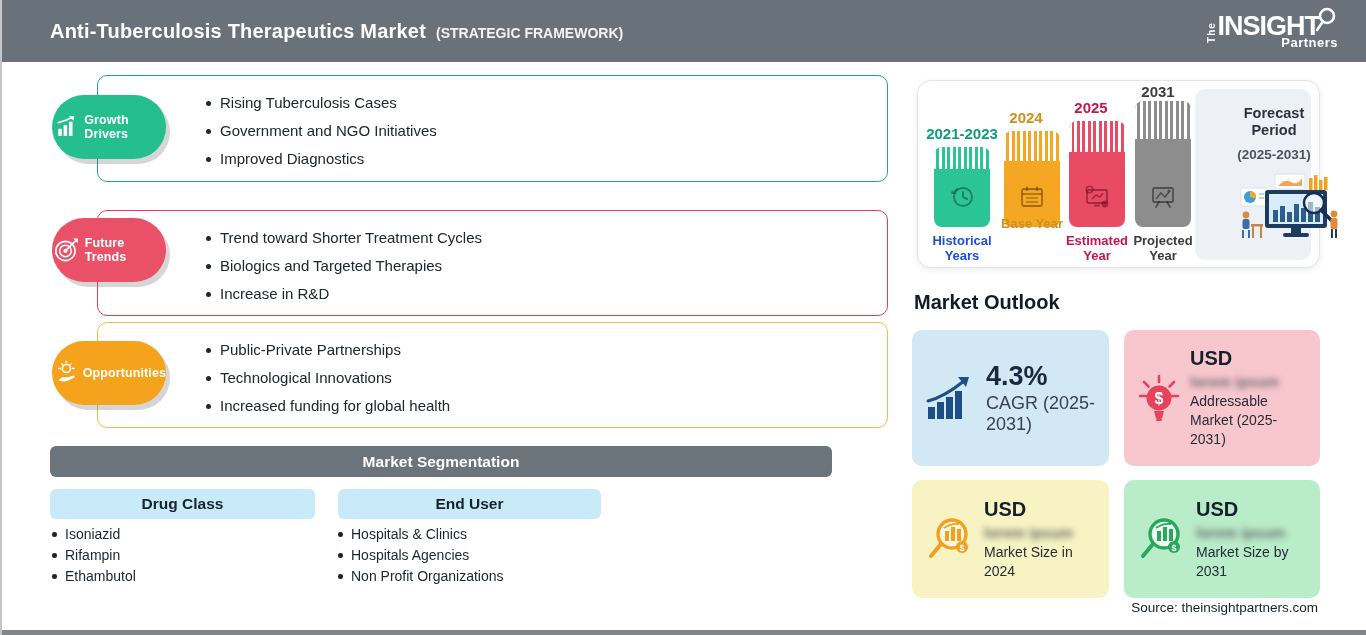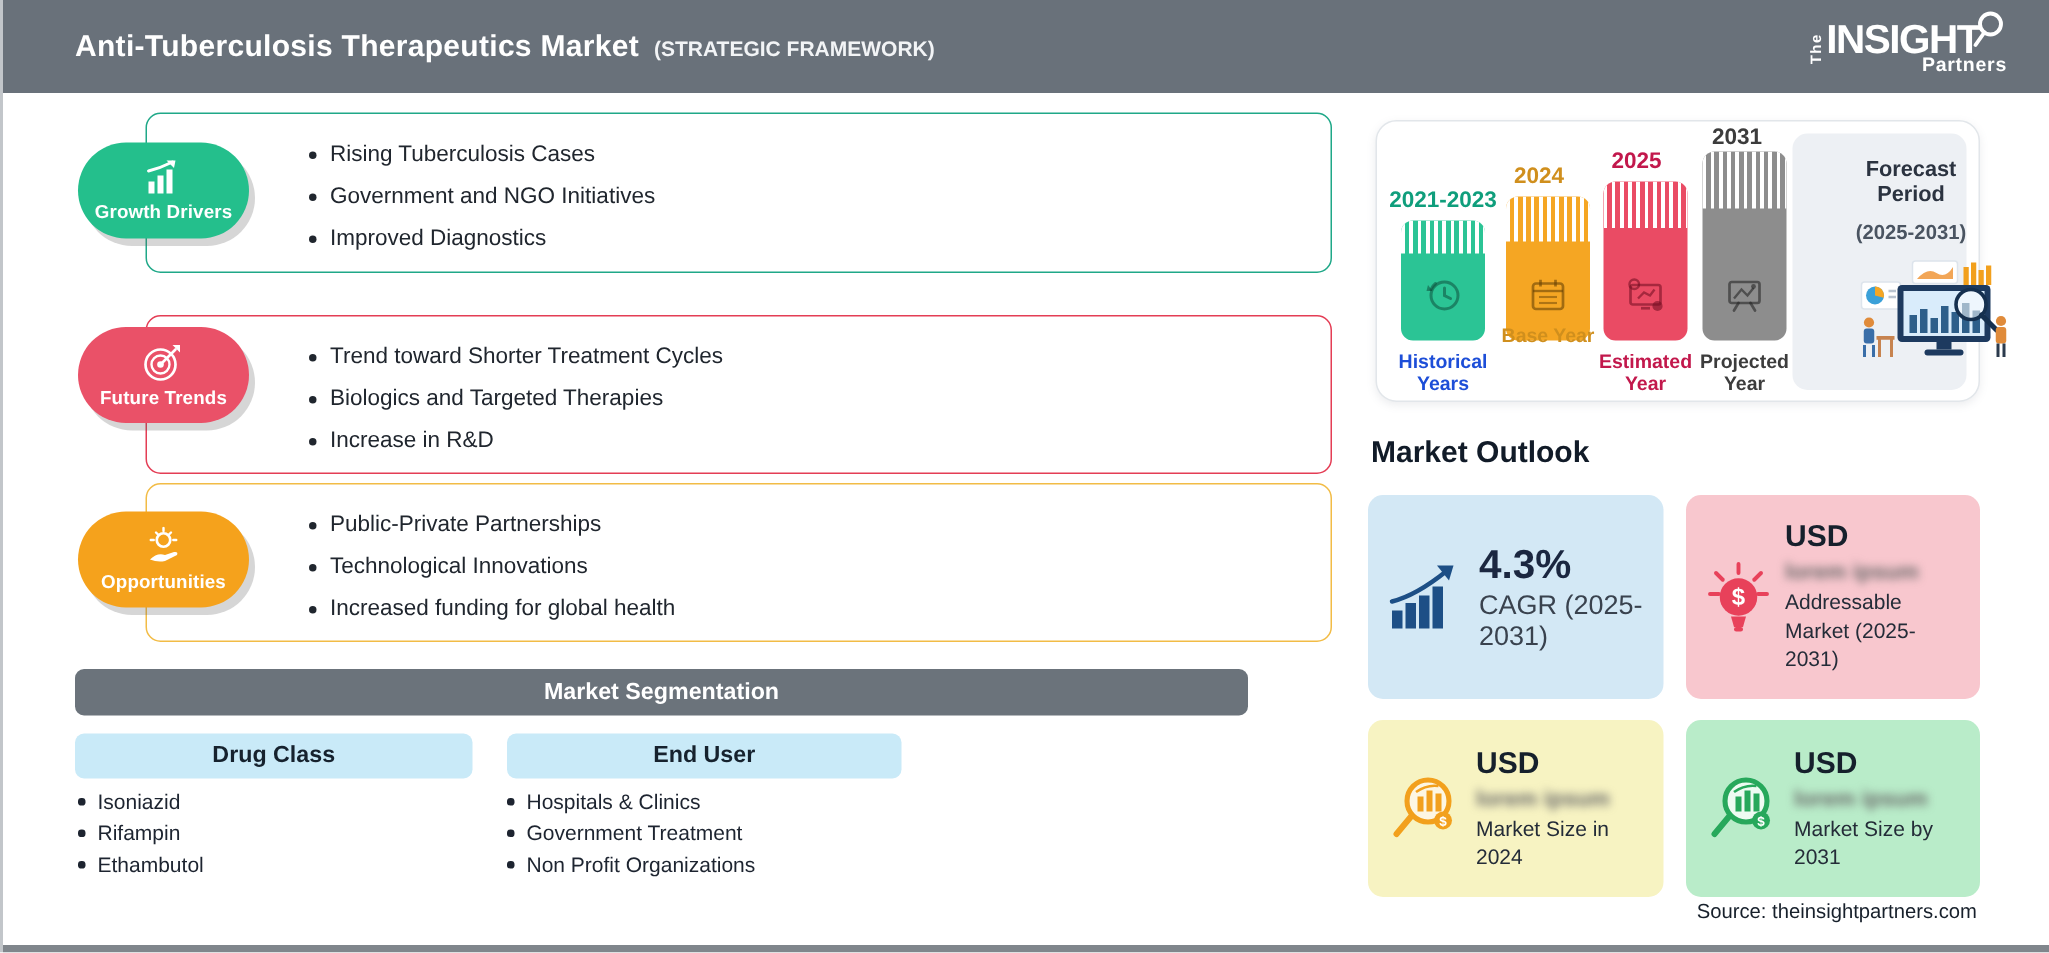--- a/index.html
+++ b/index.html
@@ -17,21 +17,21 @@
   .logo-main { display:flex; flex-direction:column; align-items:flex-end; }
   .logo-insight { font-size:27px; font-weight:bold; letter-spacing:-1px; line-height:26px; display:flex; align-items:flex-start; }
   .logo-partners { font-size:13px; font-weight:bold; margin-top:-4px; letter-spacing:.5px; }
   .logo-glass { margin-left:-6px; margin-top:-6px; }
 
   
   .sec-box { position:absolute; left:95px; width:791px; border-radius:10px; background:#fff; }
   .sec-box ul { margin:13px 0 0 108px; list-style:none; }
   .sec-box li { font-size:15px; color:#20262e; line-height:28px; position:relative; padding-left:14px; }
   .sec-box li::before { content:""; position:absolute; left:0; top:12px; width:5px; height:5px; border-radius:50%; background:#20262e; }
-  .badge { position:absolute; left:50px; width:114px; height:64px; border-radius:34px; display:flex; flex-direction:column; align-items:center; justify-content:center; gap:2px; color:#fff; box-shadow:4px 5px 0 rgba(90,90,90,.25); }
+  .badge { position:absolute; left:50px; width:114px; height:64px; border-radius:34px; display:flex; flex-direction:row; align-items:center; justify-content:center; gap:2px; color:#fff; box-shadow:4px 5px 0 rgba(90,90,90,.25); }
   .badge-label { font-size:12.5px; font-weight:bold; letter-spacing:.1px; }
 
   
   .seg-bar { position:absolute; left:48px; top:446px; width:782px; height:31px; background:#6b737b; border-radius:6px; display:flex; align-items:center; justify-content:center; }
   .seg-bar span { color:#fff; font-weight:bold; font-size:15.5px; }
   .seg-head { position:absolute; top:489px; height:30px; background:#c9eaf8; border-radius:6px; display:flex; align-items:center; justify-content:center; }
   .seg-head span { font-size:15.5px; font-weight:bold; color:#16222e; }
   .seg-list { position:absolute; top:524px; list-style:none; }
   .seg-list li { font-size:14px; color:#1d2430; line-height:21px; position:relative; padding-left:13px; }
   .seg-list li::before { content:""; position:absolute; left:0; top:8px; width:4.5px; height:4.5px; border-radius:50%; background:#1d2430; }
@@ -152,21 +152,21 @@
   <div class="seg-head" style="left:336px; width:263px;">
     <span>End User</span>
   </div>
   <ul class="seg-list" style="left:50px;">
     <li>Isoniazid</li>
     <li>Rifampin</li>
     <li>Ethambutol</li>
   </ul>
   <ul class="seg-list" style="left:336px;">
     <li>Hospitals &amp; Clinics</li>
-    <li>Government Treatment</li>
+    <li>Hospitals Agencies</li>
     <li>Non Profit Organizations</li>
   </ul>
 
   <div class="tl-card">
 
     <span class="tl-year" style="left:-4px; top:44px; color:#0f9e7c;">2021-2023</span>
     <span class="tl-year" style="left:60px; top:28px; color:#d08f1d;">2024</span>
     <span class="tl-year" style="left:125px; top:18px; color:#c2184c;">2025</span>
     <span class="tl-year" style="left:192px; top:2px; color:#3c3c3c;">2031</span>
 

